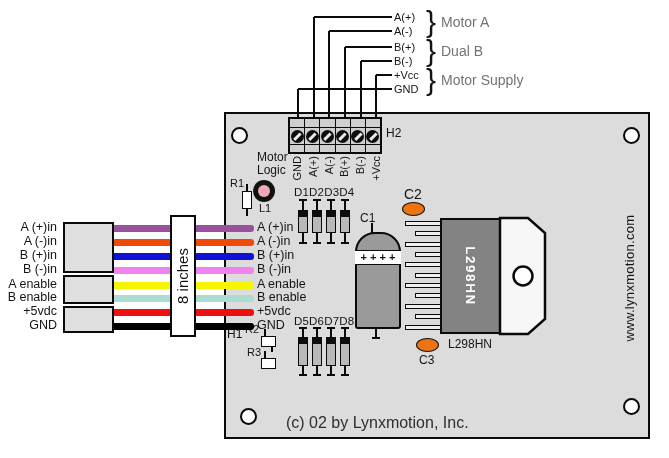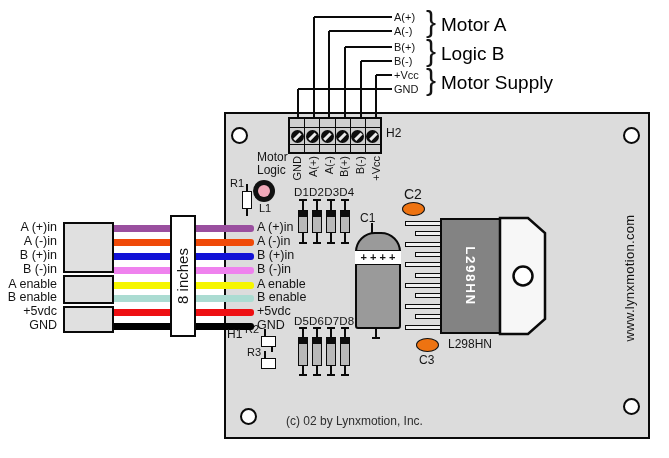--- a/index.html
+++ b/index.html
@@ -55,23 +55,23 @@
               transform:rotate(90deg);line-height:16px;}
   .ic-pin{position:absolute;height:5px;background:#efefef;border:1.5px solid #0a0a0a;
           box-sizing:border-box;}
   #led-outer{position:absolute;left:253px;top:180px;width:22px;height:22px;border-radius:50%;
              background:#111;}
   #led-inner{position:absolute;left:5px;top:5px;width:12px;height:12px;border-radius:50%;
              background:#f0a8b8;}
   #website{position:absolute;left:550px;top:271px;width:160px;height:14px;line-height:14px;
            text-align:center;font-size:13px;transform:rotate(-90deg);letter-spacing:0.3px;}
   #title{position:absolute;left:283px;top:385px;font-size:20.5px;color:#3f3f3f;letter-spacing:0.3px;}
-  #copyright{position:absolute;left:286px;top:414px;font-size:12px;color:#2e2e2e;}
+  #copyright{position:absolute;left:286px;top:414px;font-size:16px;color:#2e2e2e;}
   .brace{position:absolute;font-size:30px;font-weight:400;line-height:30px;color:#141414;}
-  .grp{position:absolute;font-size:19px;color:#000000;white-space:nowrap;}
+  .grp{position:absolute;font-size:14px;color:#737373;white-space:nowrap;}
 </style>
 </head>
 <body>
 
 <div id="canvas">
 
   <div id="board"></div>
   <div class="hole" style="left:231px;top:127px;"></div>
   <div class="hole" style="left:623px;top:127px;"></div>
   <div class="hole" style="left:240px;top:408px;"></div>
@@ -92,21 +92,21 @@
       <div class="lbl sm" style="left: 394px; top: 55px;">B(-)</div>
       <div class="hline" style="left: 376.3px; top: 74px; width: 15.7px;"></div>
       <div class="vline" style="left: 375.3px; top: 75px; height: 43px;"></div>
       <div class="lbl sm" style="left: 394px; top: 69px;">+Vcc</div>
       <div class="hline" style="left: 297.8px; top: 88px; width: 94.2px;"></div>
       <div class="vline" style="left: 296.8px; top: 89px; height: 29px;"></div>
       <div class="lbl sm" style="left: 394px; top: 83px;">GND</div>
       <div class="brace" style="left: 426px; top: 7px;">}</div>
       <div class="grp" style="left: 441px; top: 14px;">Motor A</div>
       <div class="brace" style="left: 426px; top: 36px;">}</div>
-      <div class="grp" style="left: 441px; top: 43px;">Logic B</div>
+      <div class="grp" style="left: 441px; top: 43px;">Dual B</div>
       <div class="brace" style="left: 426px; top: 65px;">}</div>
       <div class="grp" style="left: 441px; top: 72px;">Motor Supply</div>
     </div>
 
   <div id="terminal">
       <div class="tcol">
         <div class="tcell-top"></div>
         <div class="tcell-mid">
           <div class="screw">
             <div class="slot"></div>

